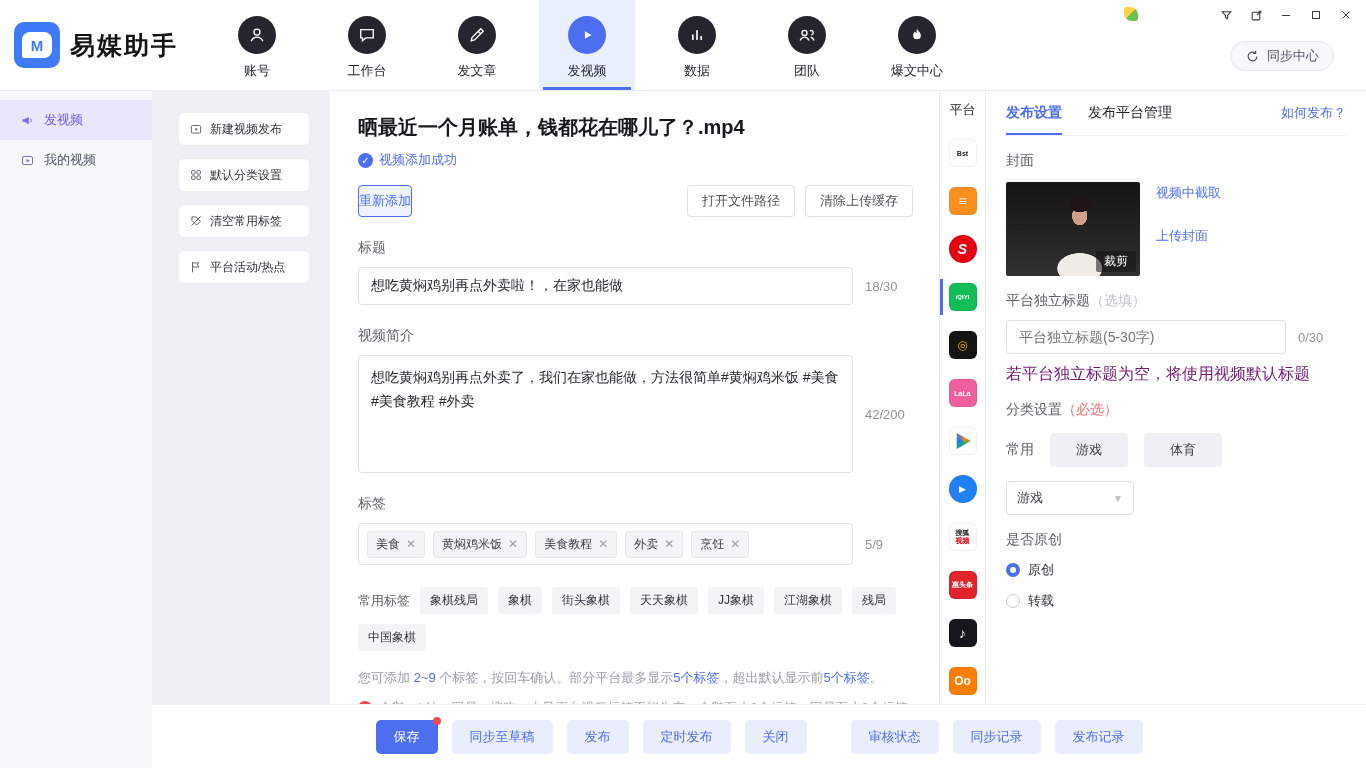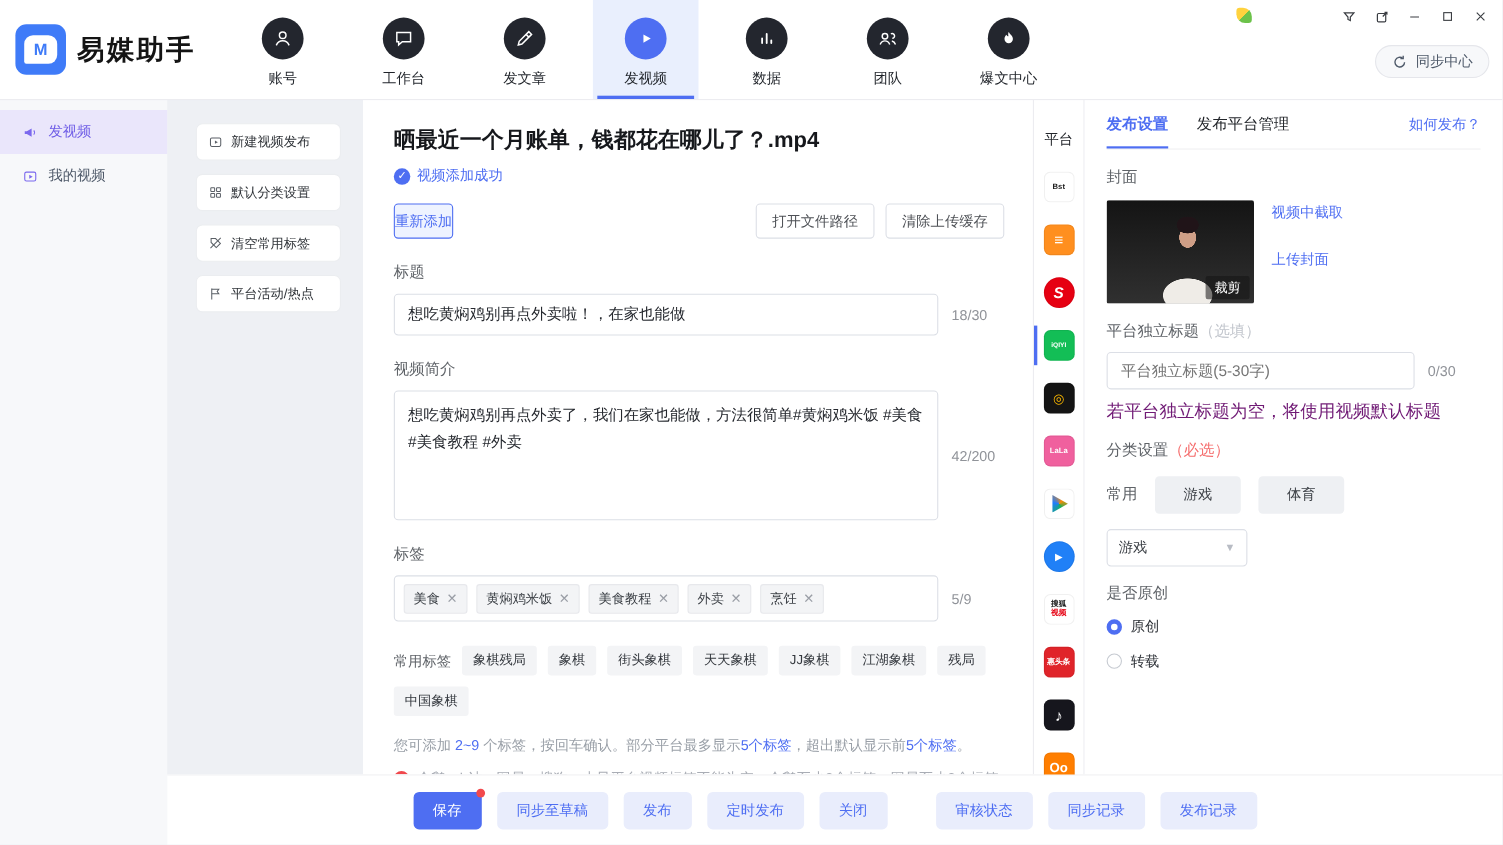--- a/index.html
+++ b/index.html
@@ -17,21 +17,21 @@
   .logo{width:46px;height:46px;border-radius:10px;background:#3f7bf8;display:flex;align-items:center;justify-content:center;}
   .logo-bubble{width:30px;height:26px;background:#fff;border-radius:8px 8px 8px 2px;display:flex;align-items:center;justify-content:center;color:#3f7bf8;font-weight:800;font-size:15px;}
   .app-title{font-size:25px;font-weight:800;color:#141414;letter-spacing:2px;white-space:nowrap;}
   .topnav{display:flex;margin-left:16px;height:100%;}
   .nav-item{width:96px;margin:0 7px;display:flex;flex-direction:column;align-items:center;justify-content:center;gap:8px;cursor:pointer;position:relative;padding-top:6px;}
   .nav-item.active{background:#e9effd;}
   .nav-item.active::after{content:"";position:absolute;left:4px;right:4px;bottom:0;height:3px;background:var(--blue);}
   .nav-ic{width:38px;height:38px;border-radius:50%;background:#23262e;display:flex;align-items:center;justify-content:center;color:#fff;}
   .nav-item.active .nav-ic{background:var(--blue);}
   .nav-label{font-size:13px;color:#1f2329;}
-  .sync-pill{position:absolute;right:12px;top:41px;height:30px;display:flex;align-items:center;gap:7px;padding:0 14px;border:1px solid #e5e6eb;border-radius:16px;background:#f7f8fa;color:#4e5969;font-size:13px;cursor:pointer;}
+  .sync-pill{position:absolute;right:32px;top:41px;height:30px;display:flex;align-items:center;gap:7px;padding:0 14px;border:1px solid #e5e6eb;border-radius:16px;background:#f7f8fa;color:#4e5969;font-size:13px;cursor:pointer;}
   .win-ctrls{position:absolute;top:5px;right:8px;display:flex;gap:6px;align-items:center;color:#3a3d42;}
   .win-btn{width:24px;height:20px;display:flex;align-items:center;justify-content:center;cursor:pointer;}
   .tray-icon{position:absolute;top:7px;right:228px;width:14px;height:14px;background:linear-gradient(135deg,#ffd23e 0 50%,#6cc24a 50% 100%);border-radius:3px 8px 3px 8px;cursor:pointer;}
 
   
   .layout{display:flex;height:678px;background:#eef0f4;}
   .sidebar{width:152px;background:#f7f8fa;padding-top:10px;flex-shrink:0;}
   .side-item{height:40px;display:flex;align-items:center;gap:9px;padding-left:20px;color:#4e5969;cursor:pointer;}
   .side-item.active{background:#eae6fb;color:var(--purple);}
   .side-ic{color:#7b68ee;display:flex;}
@@ -63,21 +63,21 @@
   .tag-x{color:#9a9ea6;cursor:pointer;font-style:normal;}
   .ctags-row{display:flex;align-items:center;gap:10px;margin-top:22px;flex-wrap:wrap;}
   .ctags-label{color:#5f6368;}
   .ctag{background:#f3f4f6;border-radius:3px;padding:5px 10px;font-size:12px;color:#33373d;cursor:pointer;}
   .hint{margin-top:18px;color:#9aa0a8;}
   .hint b{color:var(--blue);font-weight:400;}
   .warnrow{margin-top:12px;display:flex;align-items:center;gap:7px;color:#a9adb5;}
   .warn-ic{width:14px;height:14px;border-radius:50%;background:#f0474c;color:#fff;font-size:10px;font-weight:700;display:flex;align-items:center;justify-content:center;flex-shrink:0;}
 
   
-  .platcol{width:46px;background:#fff;border-right:1px solid var(--panelbd);display:flex;flex-direction:column;align-items:center;padding-top:28px;gap:20px;flex-shrink:0;overflow:hidden;}
+  .platcol{width:46px;background:#fff;border-right:1px solid var(--panelbd);display:flex;flex-direction:column;align-items:center;padding-top:11px;gap:20px;flex-shrink:0;overflow:hidden;}
   .plat-label{font-size:13px;color:#23262b;}
   .plat-item{width:46px;display:flex;justify-content:center;position:relative;cursor:pointer;flex-shrink:0;}
   .plat-item.selected::before{content:"";position:absolute;left:0;top:-4px;bottom:-4px;width:3px;background:var(--blue);}
   .plat-ic{width:28px;height:28px;border-radius:6px;display:flex;align-items:center;justify-content:center;font-weight:700;overflow:hidden;box-shadow:inset 0 0 0 1px rgba(0,0,0,.06);}
   .plat-ic.round{border-radius:50%;}
   .fs5{font-size:6px;} .fs7{font-size:7px;} .fs9{font-size:9px;} .fs12{font-size:12px;} .fs14{font-size:14px;}
   .tri{width:18px;height:18px;background:conic-gradient(from 40deg,#ff8a00,#12b15f 120deg,#1f7cff 240deg,#ff8a00);clip-path:polygon(18% 6%,96% 50%,18% 94%);}
   .two-line{display:flex;flex-direction:column;align-items:center;line-height:1.1;font-weight:700;}
 
   

